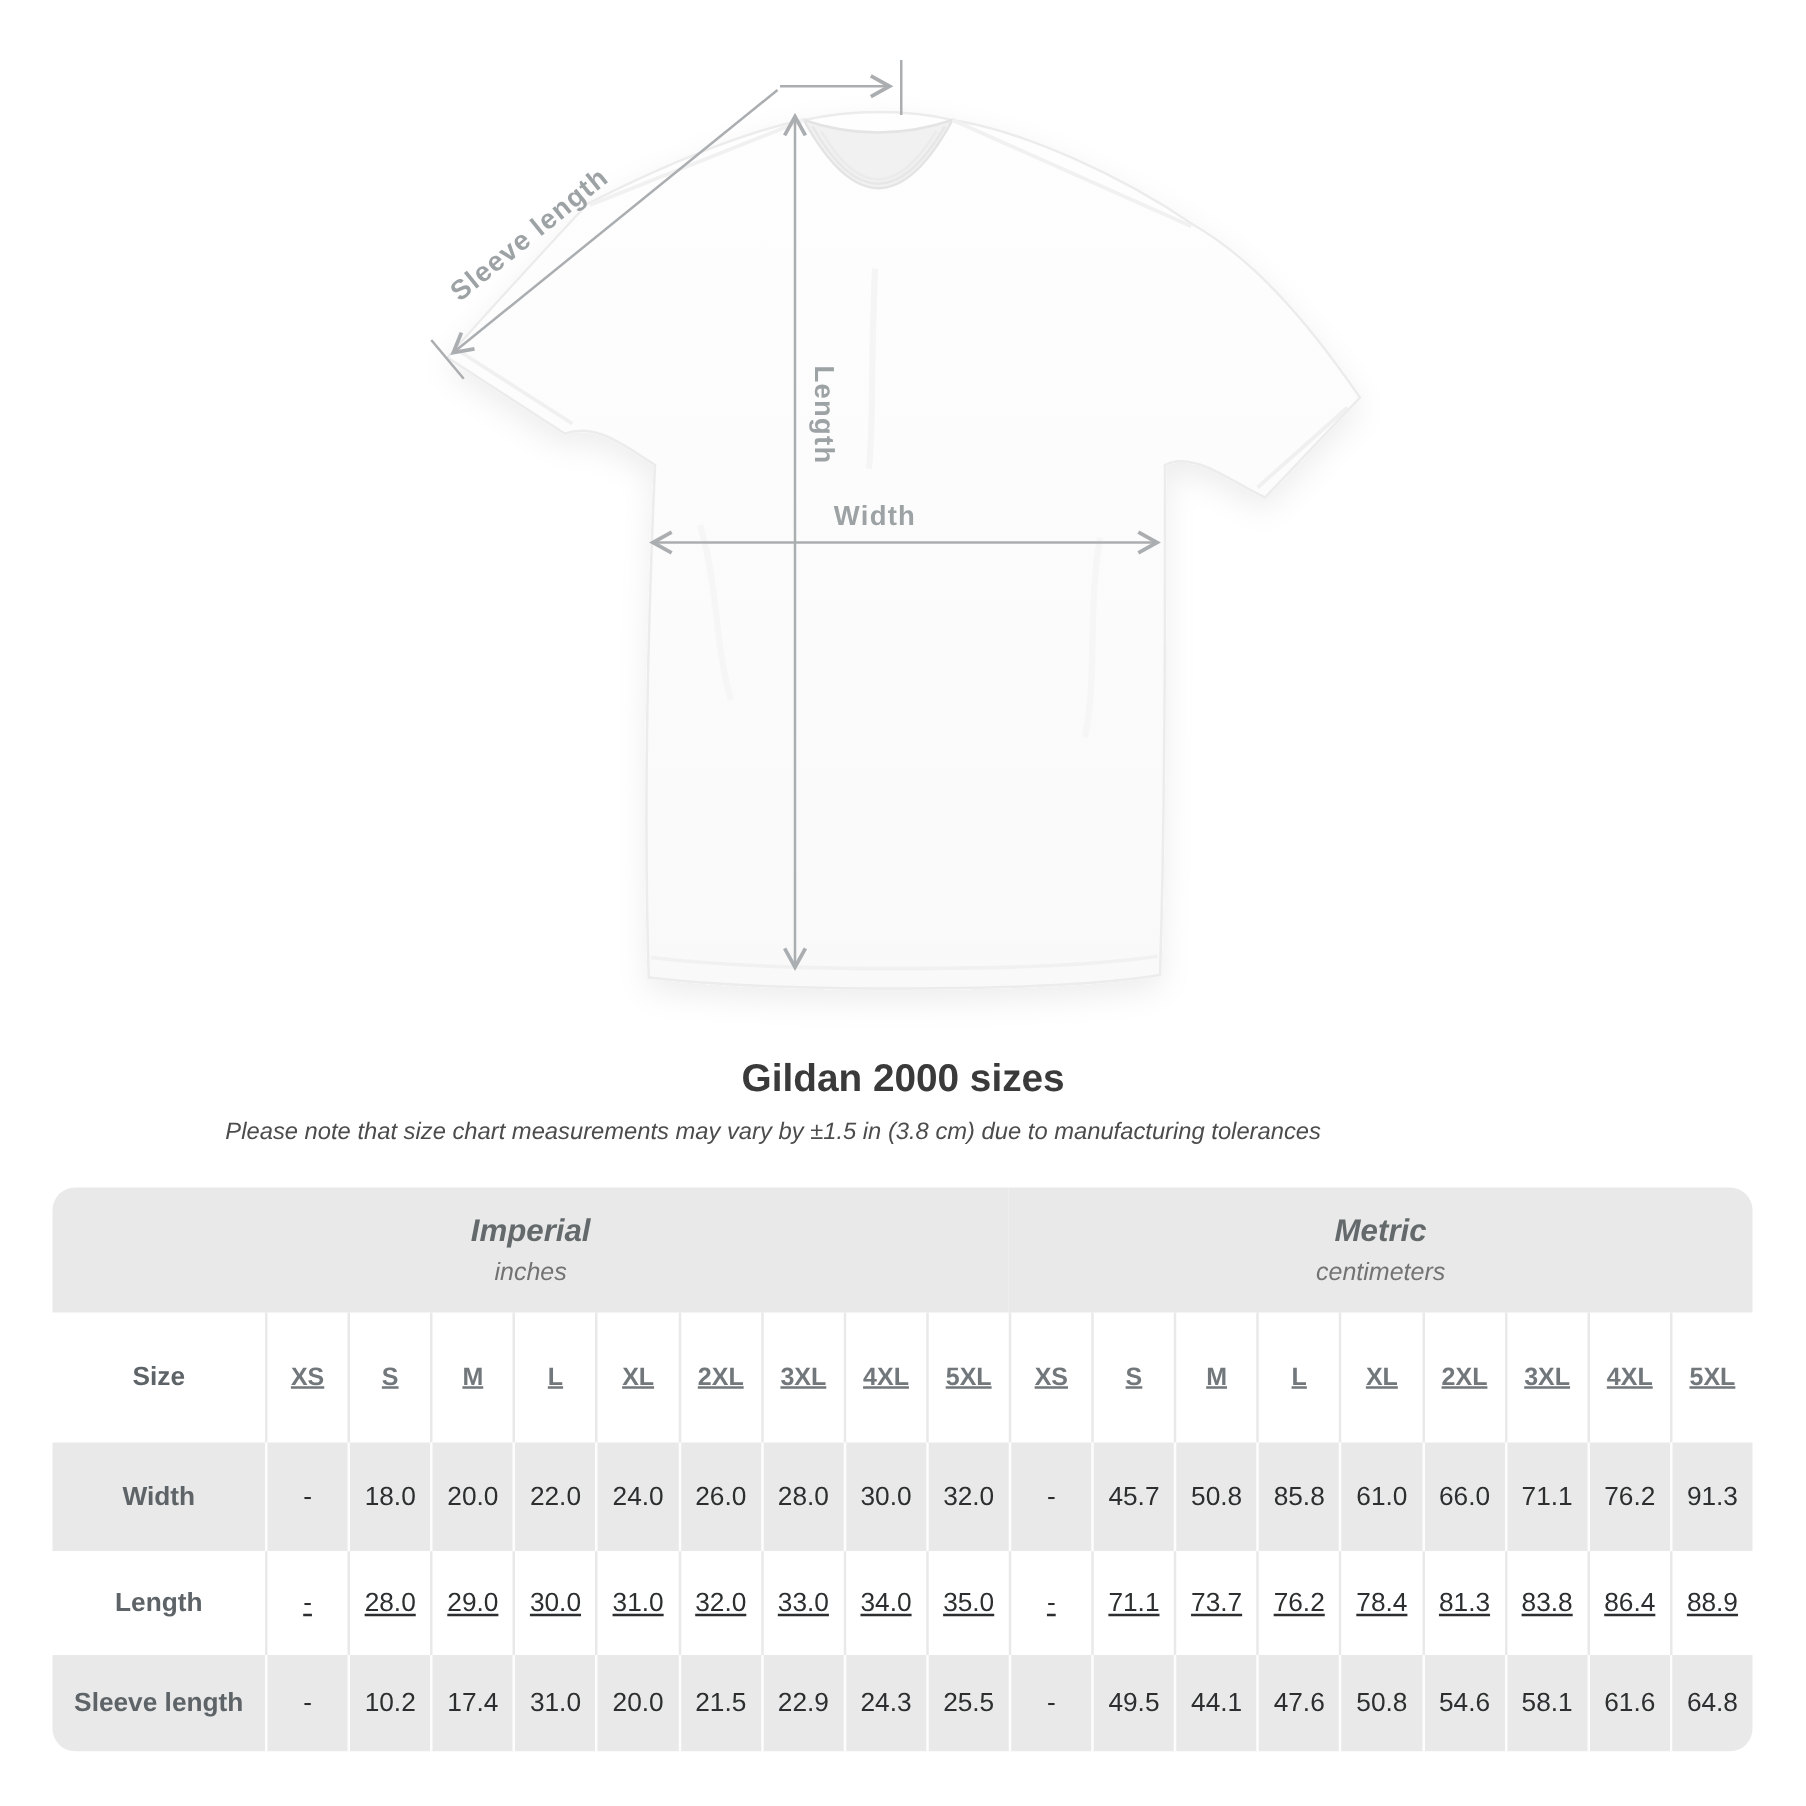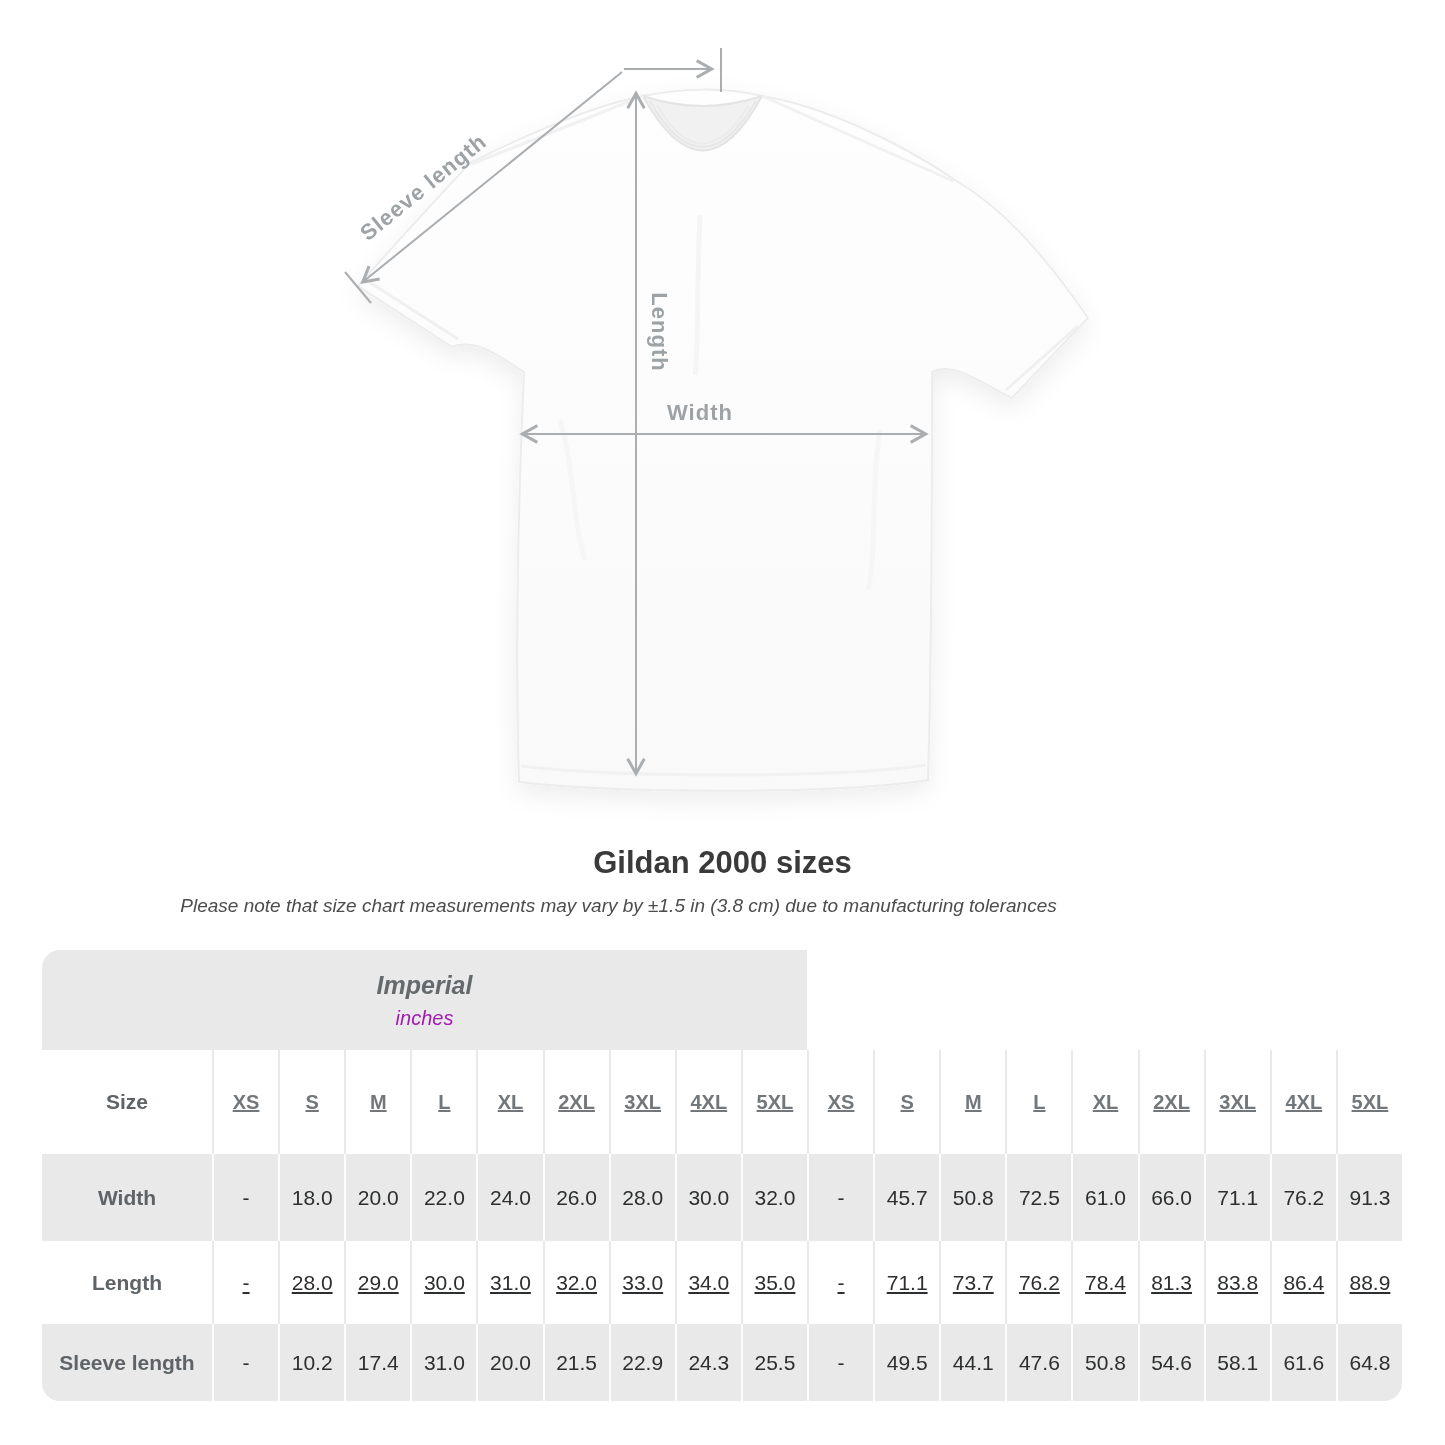--- a/index.html
+++ b/index.html
@@ -16,21 +16,21 @@
   .page-subtitle{position:absolute;left:0;top:895px;width:1237px;text-align:center;
     font-style:italic;font-size:19px;color:#4c4c4c;}
 
   
   .size-table{position:absolute;left:42px;top:950px;width:1360px;}
   .band{display:flex;height:100px;}
   .band-sec{background:#e9e9e9;display:flex;flex-direction:column;align-items:center;justify-content:center;row-gap:7px;}
   .band-imperial{width:765px;border-radius:18px 0 0 0;}
   .band-metric{width:595px;border-radius:0 18px 0 0;}
   .band-title{font-style:italic;font-weight:bold;font-size:25px;color:#646a6c;}
-  .band-unit{font-style:italic;font-size:20px;color:#a21caf;}
+  .band-unit{font-style:italic;font-size:20px;color:#737373;}
 
   .grid-row{display:grid;grid-template-columns:170px repeat(18,1fr);align-items:stretch;}
   .cell{display:flex;align-items:center;justify-content:center;height:100%;border-left:2px solid transparent;}
   .cell:first-child{border-left:none;}
   .row-white{background:#ffffff;}
   .row-gray{background:#e9e9e9;}
   .row-white .cell + .cell{border-left-color:#e9e9e9;text-decoration:underline;}
   .row-gray  .cell + .cell{border-left-color:#fdfdfd;}
 
   .size-row{height:104px;}
@@ -111,20 +111,24 @@
 
 <div class="page-title">Gildan 2000 sizes</div>
 <div class="page-subtitle">Please note that size chart measurements may vary by ±1.5 in (3.8 cm) due to manufacturing tolerances</div>
 
 <div class="size-table">
 
   <div class="band">
     <div class="band-sec band-imperial">
       <div class="band-title">Imperial</div>
       <div class="band-unit">inches</div>
+    </div>
+    <div class="band-sec band-metric">
+      <div class="band-title">Metric</div>
+      <div class="band-unit">centimeters</div>
     </div>
   </div>
 
   <div class="grid-row size-row row-white" id="sizeRow">
     <div class="cell rlabel">Size</div>
 
   <div class="cell shead">XS</div>
       <div class="cell shead">S</div>
       <div class="cell shead">M</div>
       <div class="cell shead">L</div>
@@ -153,21 +157,21 @@
         <div class="cell val">20.0</div>
         <div class="cell val">22.0</div>
         <div class="cell val">24.0</div>
         <div class="cell val">26.0</div>
         <div class="cell val">28.0</div>
         <div class="cell val">30.0</div>
         <div class="cell val">32.0</div>
         <div class="cell val">-</div>
         <div class="cell val">45.7</div>
         <div class="cell val">50.8</div>
-        <div class="cell val">72.5</div>
+        <div class="cell val">85.8</div>
         <div class="cell val">61.0</div>
         <div class="cell val">66.0</div>
         <div class="cell val">71.1</div>
         <div class="cell val">76.2</div>
         <div class="cell val">91.3</div>
       </div>
       <div class="grid-row data-row row-white">
         <div class="cell rlabel">Length</div>
         <div class="cell val">-</div>
         <div class="cell val">28.0</div>

